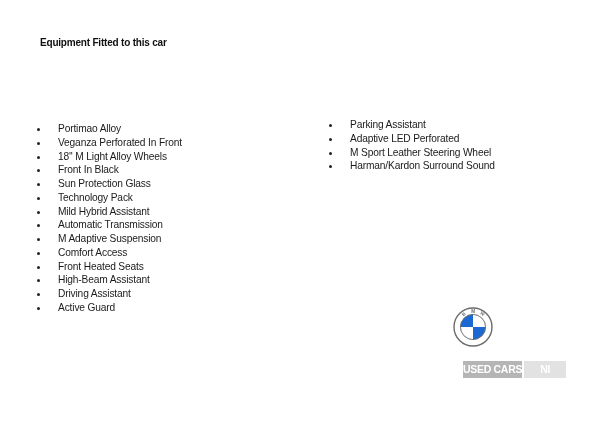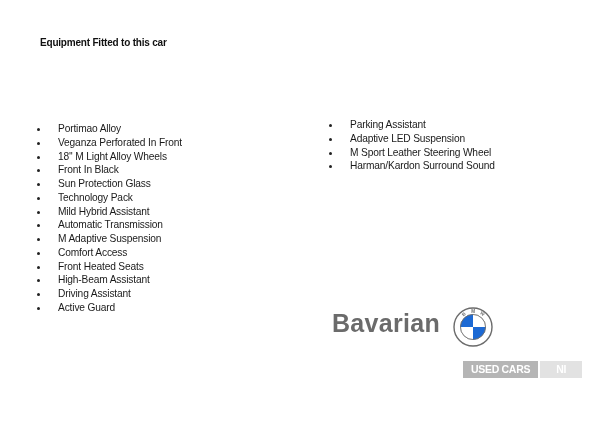--- a/index.html
+++ b/index.html
@@ -91,21 +91,21 @@
       top: 361px;
       height: 17px;
       display: flex;
       font-size: 10.5px;
       font-weight: bold;
       letter-spacing: -0.3px;
     }
     .badge-main {
       background: #b5b5b5;
       color: #ffffff;
-      padding: 0 8px;
+      padding: 0 0;
       line-height: 17px;
       height: 17px;
     }
     .badge-sep {
       width: 2px;
       background: #ffffff;
     }
     .badge-region {
       background: #e2e2e2;
       color: #ffffff;
@@ -178,34 +178,33 @@
     </li>
 </ul>
 
 <ul class="list list-right">
   <li>
       <span class="bullet"></span>
       <span class="label">Parking Assistant</span>
     </li>
   <li>
       <span class="bullet"></span>
-      <span class="label">Adaptive LED Suspension</span>
+      <span class="label">Adaptive LED Perforated</span>
     </li>
   <li>
       <span class="bullet"></span>
       <span class="label">M Sport Leather Steering Wheel</span>
     </li>
   <li>
       <span class="bullet"></span>
       <span class="label">Harman/Kardon Surround Sound</span>
     </li>
 </ul>
 
 <div class="brand">
-  <span class="brand-name">Bavarian</span>
   <svg class="bmw-logo" viewBox="0 0 40 40" xmlns="http://www.w3.org/2000/svg">
     <circle cx="20" cy="20" r="19" fill="#ffffff" stroke="#6b6b6b" stroke-width="1.4"></circle>
     <circle cx="20" cy="20" r="12.5" fill="#ffffff" stroke="#6b6b6b" stroke-width="0.8"></circle>
     <path d="M20 20 L20 7.5 A12.5 12.5 0 0 1 32.5 20 Z" fill="#ffffff"></path>
     <path d="M20 20 L32.5 20 A12.5 12.5 0 0 1 20 32.5 Z" fill="#1c69d4"></path>
     <path d="M20 20 L20 32.5 A12.5 12.5 0 0 1 7.5 20 Z" fill="#ffffff"></path>
     <path d="M20 20 L7.5 20 A12.5 12.5 0 0 1 20 7.5 Z" fill="#1c69d4"></path>
     <circle cx="20" cy="20" r="12.5" fill="none" stroke="#6b6b6b" stroke-width="0.8"></circle>
     <text x="10.5" y="9.5" font-size="4.6" font-family="Liberation Sans, sans-serif" fill="#6b6b6b" font-weight="bold" transform="rotate(-40 10.5 9.5)">B</text>
     <text x="18.2" y="5.6" font-size="4.6" font-family="Liberation Sans, sans-serif" fill="#6b6b6b" font-weight="bold">M</text>

